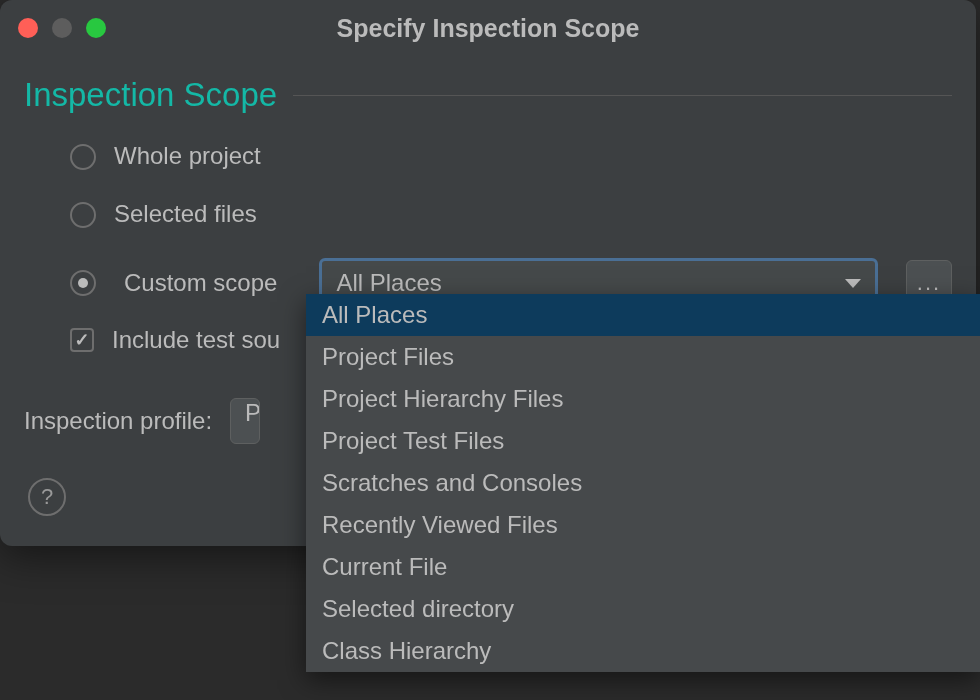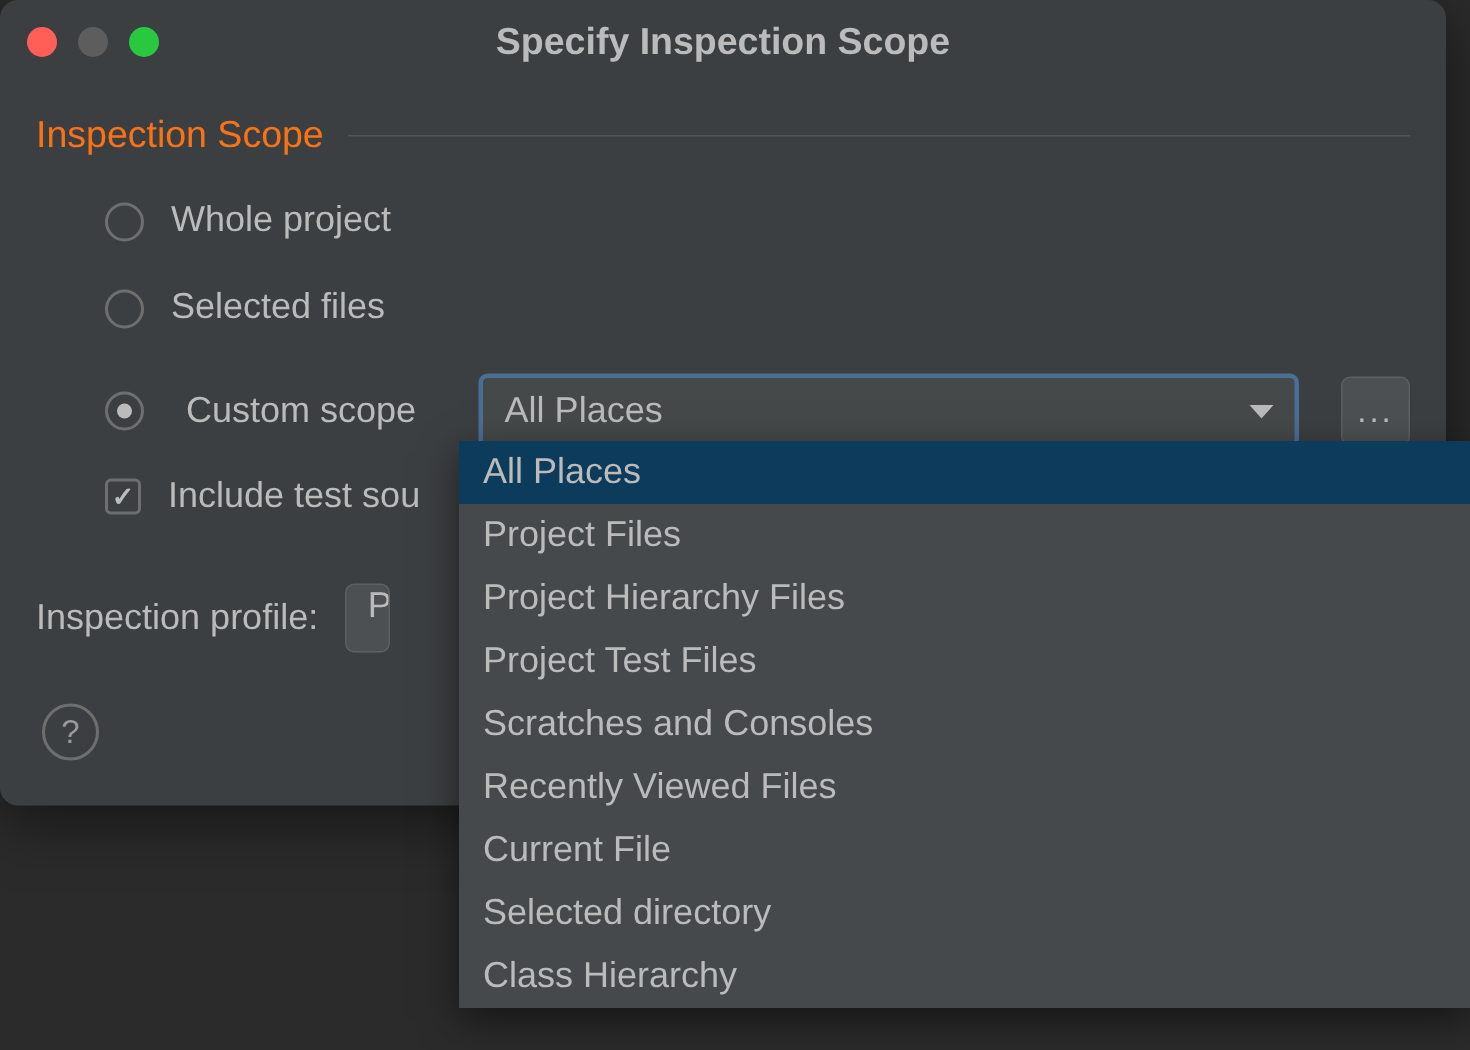--- a/index.html
+++ b/index.html
@@ -10,21 +10,21 @@
       font-family: -apple-system, BlinkMacSystemFont, "Segoe UI", sans-serif;
       color: #bbbbbb;
       font-size: 24px;
       overflow: hidden;
       position: relative;
     }
     .dialog {
       position: absolute;
       top: 0;
       left: 0;
-      right: 16px;
+      right: 4px;
       background: #3c3f41;
       border-radius: 12px;
       padding-bottom: 30px;
       box-shadow: 0 10px 40px rgba(0,0,0,0.5);
     }
     .titlebar {
       height: 56px;
       position: relative;
       display: flex;
       align-items: center;
@@ -49,22 +49,22 @@
     .content {
       padding: 20px 24px 0 24px;
     }
     .section-header {
       display: flex;
       align-items: center;
       gap: 16px;
       margin-bottom: 28px;
     }
     .section-title {
-      color: #f97316;
-      font-size: 25px;
+      color: #14b8a6;
+      font-size: 33px;
       white-space: nowrap;
     }
     .section-line {
       flex: 1;
       height: 1px;
       background: #555;
     }
     .radio-row {
       display: flex;
       align-items: flex-end;

